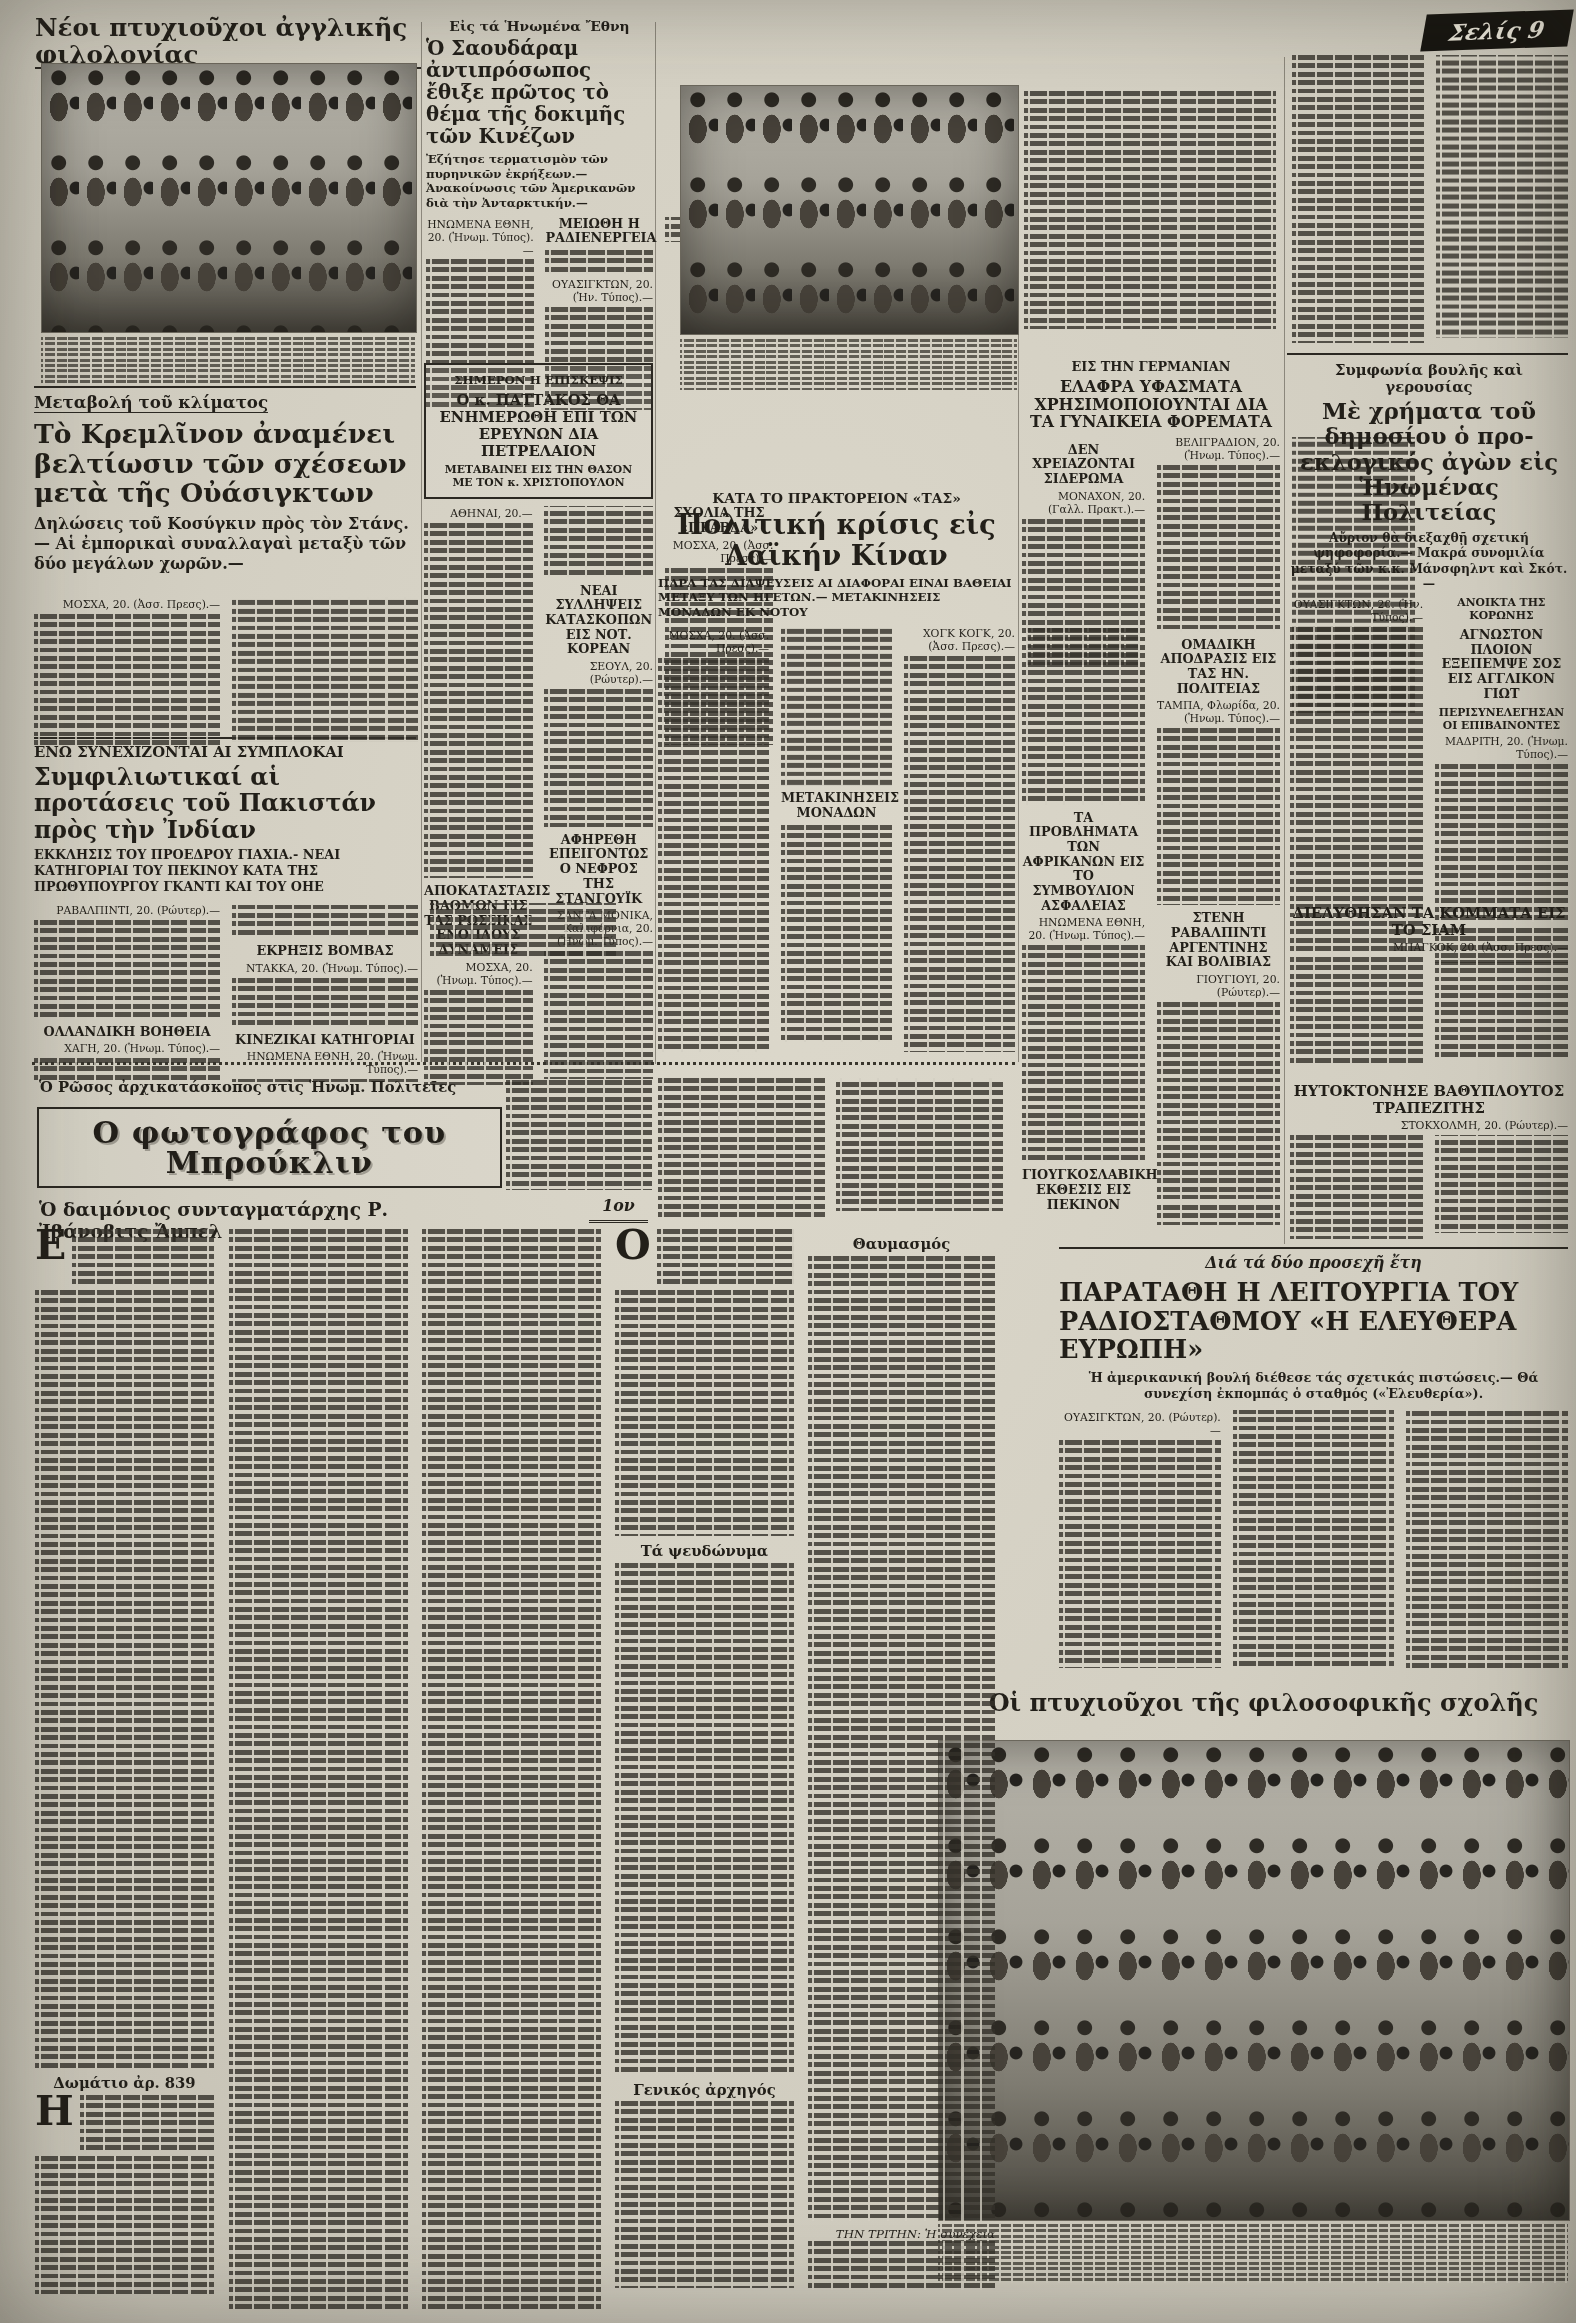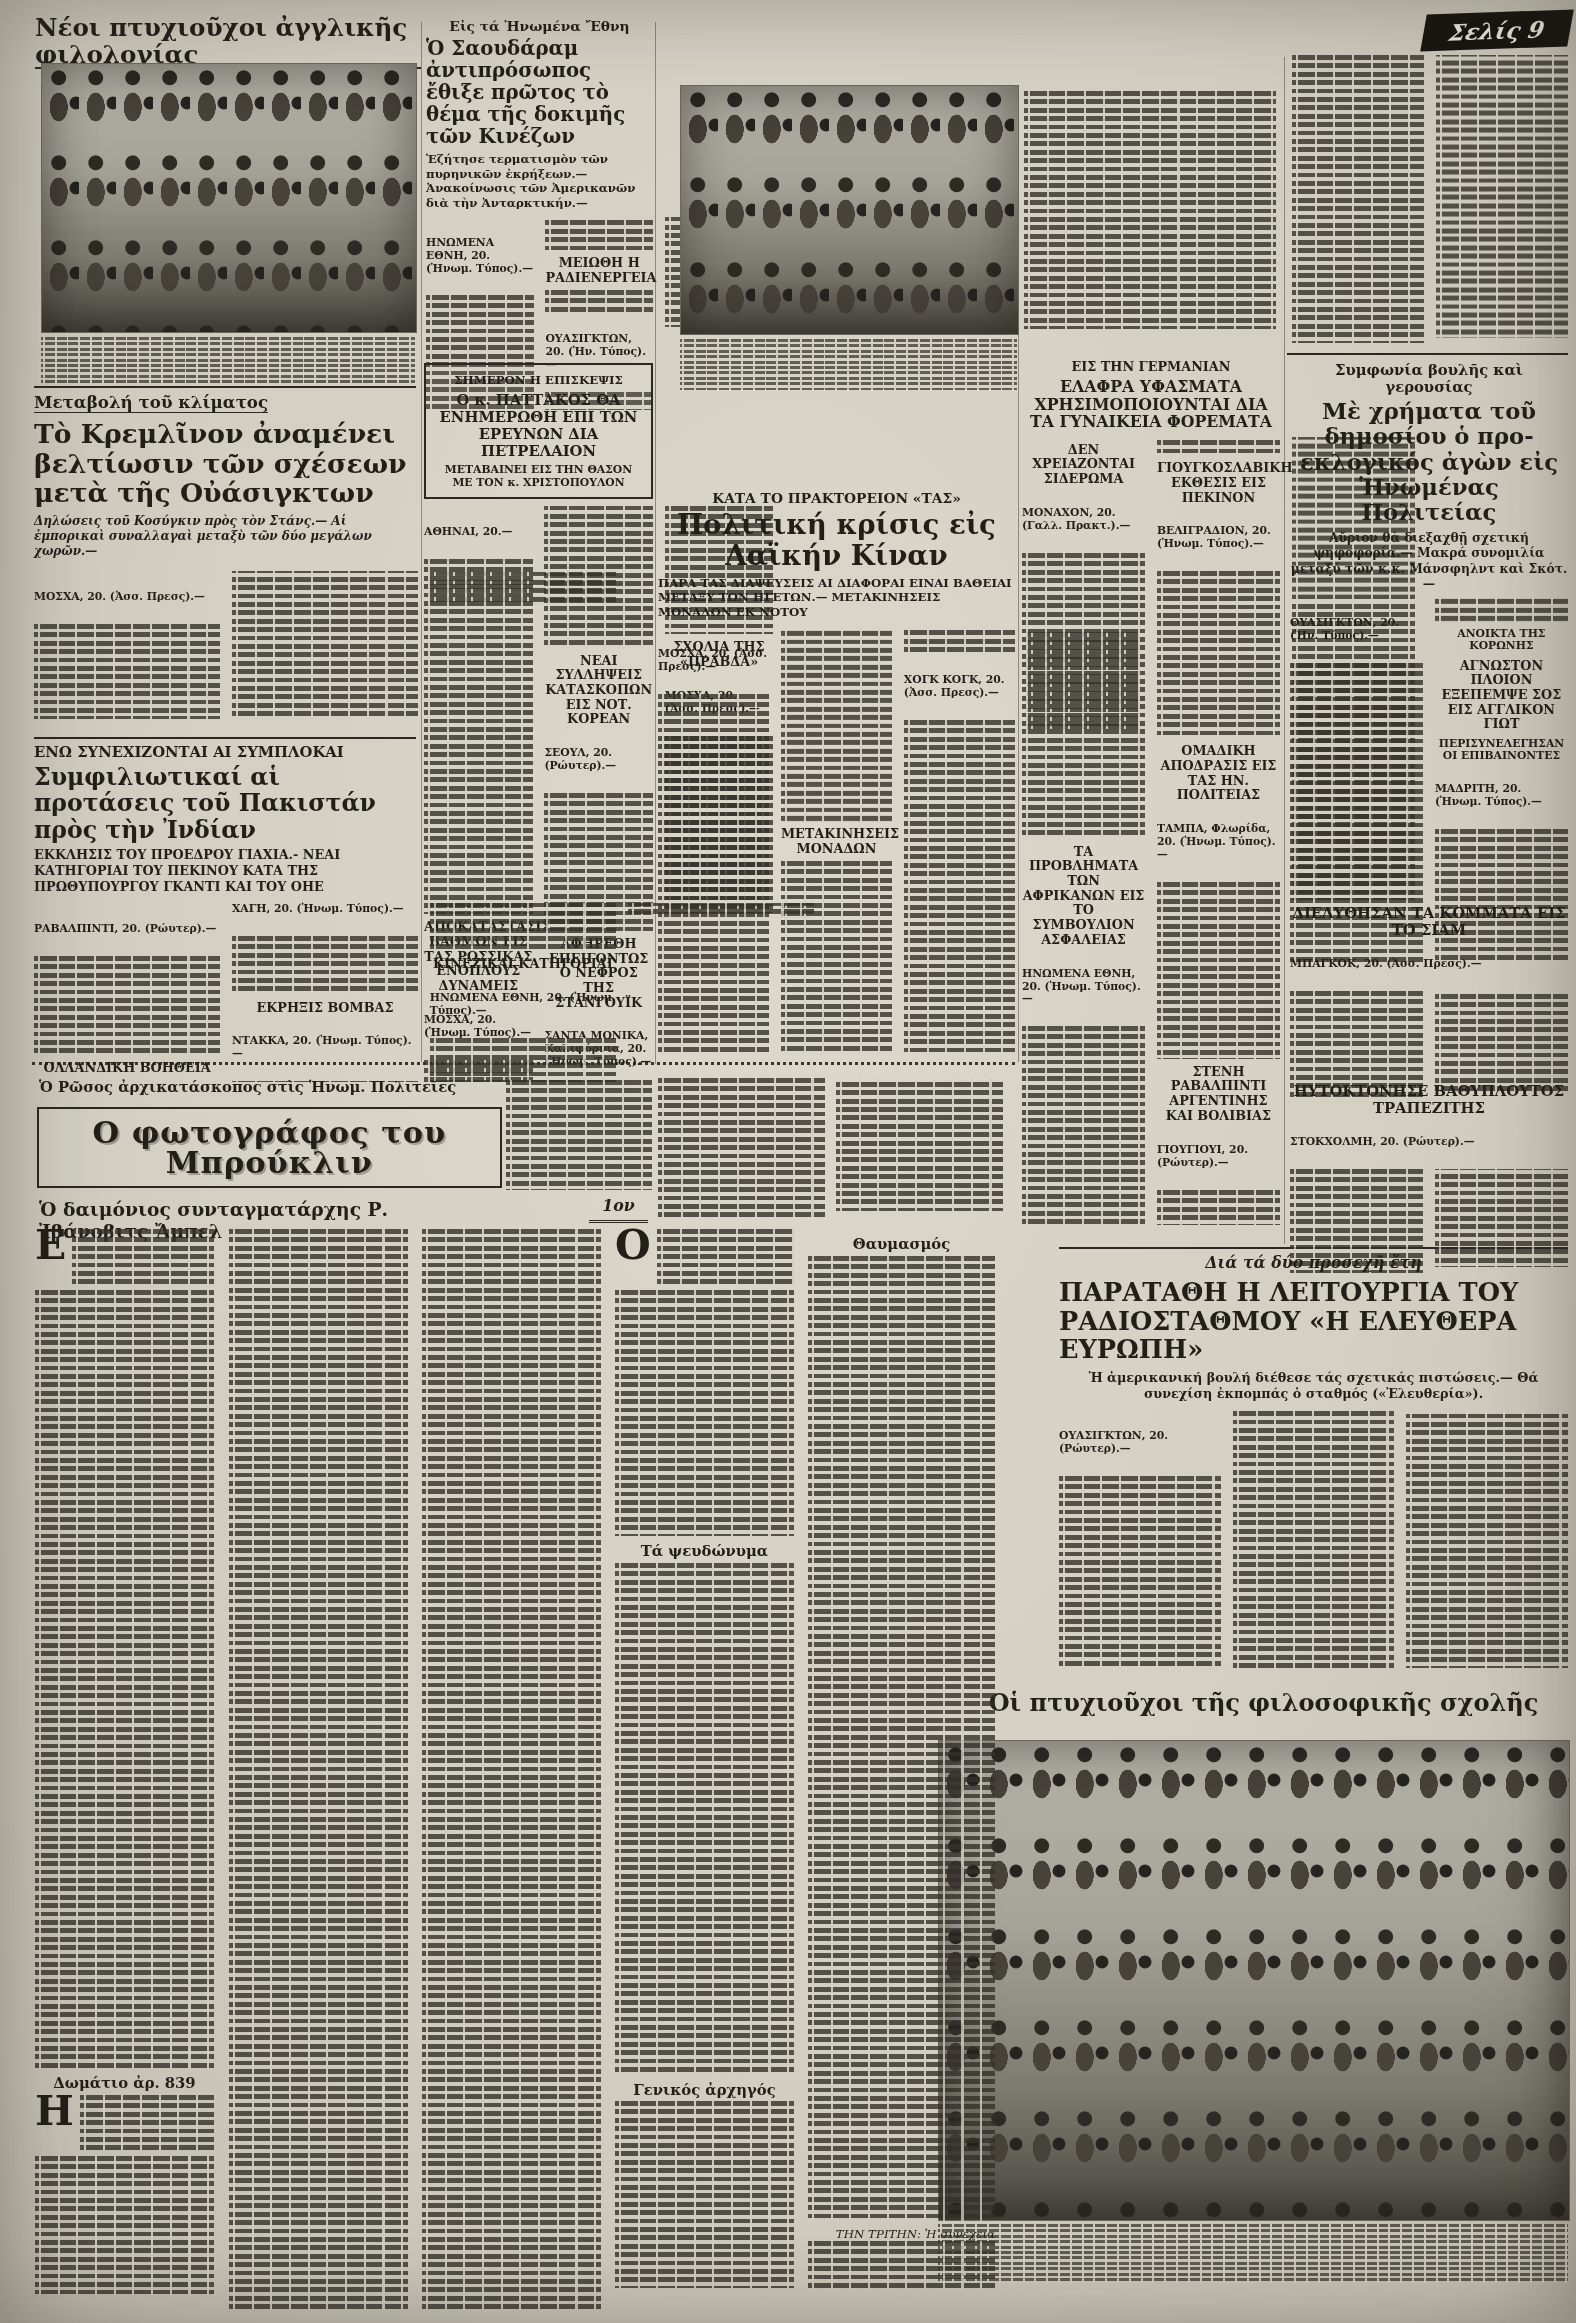--- a/index.html
+++ b/index.html
@@ -34,21 +34,21 @@
     background-size:37px 85px, 37px 85px, 37px 85px, 100% 100%;
     background-repeat:repeat,repeat,repeat,no-repeat;
     box-shadow:inset 0 0 54px rgba(18,16,11,.5);
   }
   .vr{position:absolute;width:1px;background:#5b574c;opacity:.6;}
   .hr{position:absolute;height:2px;background:#2b2822;}
   .dotted{position:absolute;border-top:3px dotted #38352c;height:0;}
   .kicker{font-weight:bold;text-align:center;}
   .headline{font-weight:bold;line-height:1.12;}
   .deck{font-weight:bold;line-height:1.25;}
-  .dateline{font-weight:bold;font-size:10.8px;line-height:1.2;margin:20px 0;}
+  .dateline{font-weight:normal;font-size:10.8px;line-height:1.2;margin:2px 0;text-align:right;}
   .subhead{font-weight:bold;font-size:12.8px;text-align:center;margin:5.9px 0 3.9px;line-height:1.15;}
   .cols2{columns:2;column-gap:11.8px;}
   .cols3{columns:3;column-gap:11.8px;}
   .box{border:2px solid #2b2822;padding:7.9px 8.9px;background:rgba(255,255,255,.06);}
   .selis{transform:skewX(-12deg) rotate(-2deg);background:#171510;color:#e9e5d8;
     display:flex;align-items:center;justify-content:center;font-style:italic;font-weight:bold;font-size:22.7px;}
   .display-title{font-weight:bold;text-align:center;letter-spacing:1px;
     text-shadow:2px 2px 0 rgba(30,27,20,.3);line-height:1;}
   .drop-row{display:flex;gap:5.9px;margin-bottom:5.9px;align-items:flex-start;}
   .dropcap{font-size:41px;line-height:.8;font-weight:bold;}
@@ -96,21 +96,21 @@
   <div class="abs photo" style="left:680px;top:85px;width:337px;height:248px;"></div>
   <div class="abs fill tiny" style="left:680px;top:339px;width:337px;height:51px;"></div>
   <div class="abs fill" style="left:1024px;top:91px;width:252px;height:238px;"></div>
   <div class="abs cols2" style="left:1292px;top:55px;width:276px;height:294px;">
     <div class="fill" style="height:571px;"></div>
   </div>
 
   <div class="abs" style="left:34px;top:392px;width:384px;height:343px;">
     <div style="font-weight:bold;font-size:16.7px;border-bottom:1px solid #2b2822;display:inline-block;">Μεταβολή τοῦ κλίματος</div>
     <div class="headline" style="font-size:26.6px;margin:5.9px 0;">Τὸ Κρεμλῖνον ἀναμένει βελτίωσιν τῶν σχέσεων μετὰ τῆς Οὐάσιγκτων</div>
-    <div class="deck" style="font-size:12px;margin-bottom:12px;font-style:italic;">Δηλώσεις τοῦ Κοσύγκιν πρὸς τὸν Στάνς.— Αἱ ἐμπορικαὶ συναλλαγαὶ μεταξὺ τῶν δύο μεγάλων χωρῶν.—</div>
+    <div class="deck" style="font-size:16px;margin-bottom:23px;">Δηλώσεις τοῦ Κοσύγκιν πρὸς τὸν Στάνς.— Αἱ ἐμπορικαὶ συναλλαγαὶ μεταξὺ τῶν δύο μεγάλων χωρῶν.—</div>
     <div class="cols2" style="height:148px;">
       <div class="dateline">ΜΟΣΧΑ, 20. (Ἀσσ. Πρεσς).—</div>
       <div class="fill" style="height:276px;"></div>
     </div>
   </div>
 
   <div class="abs" style="left:424px;top:363px;width:229px;height:699px;">
     <div class="box">
       <div class="kicker" style="font-size:11.8px;">ΣΗΜΕΡΟΝ Η ΕΠΙΣΚΕΨΙΣ</div>
       <div class="kicker" style="font-size:14.8px;margin:3.9px 0;">Ο κ. ΠΑΤΤΑΚΟΣ ΘΑ ΕΝΗΜΕΡΩΘΗ ΕΠΙ ΤΩΝ ΕΡΕΥΝΩΝ ΔΙΑ ΠΕΤΡΕΛΑΙΟΝ</div>

